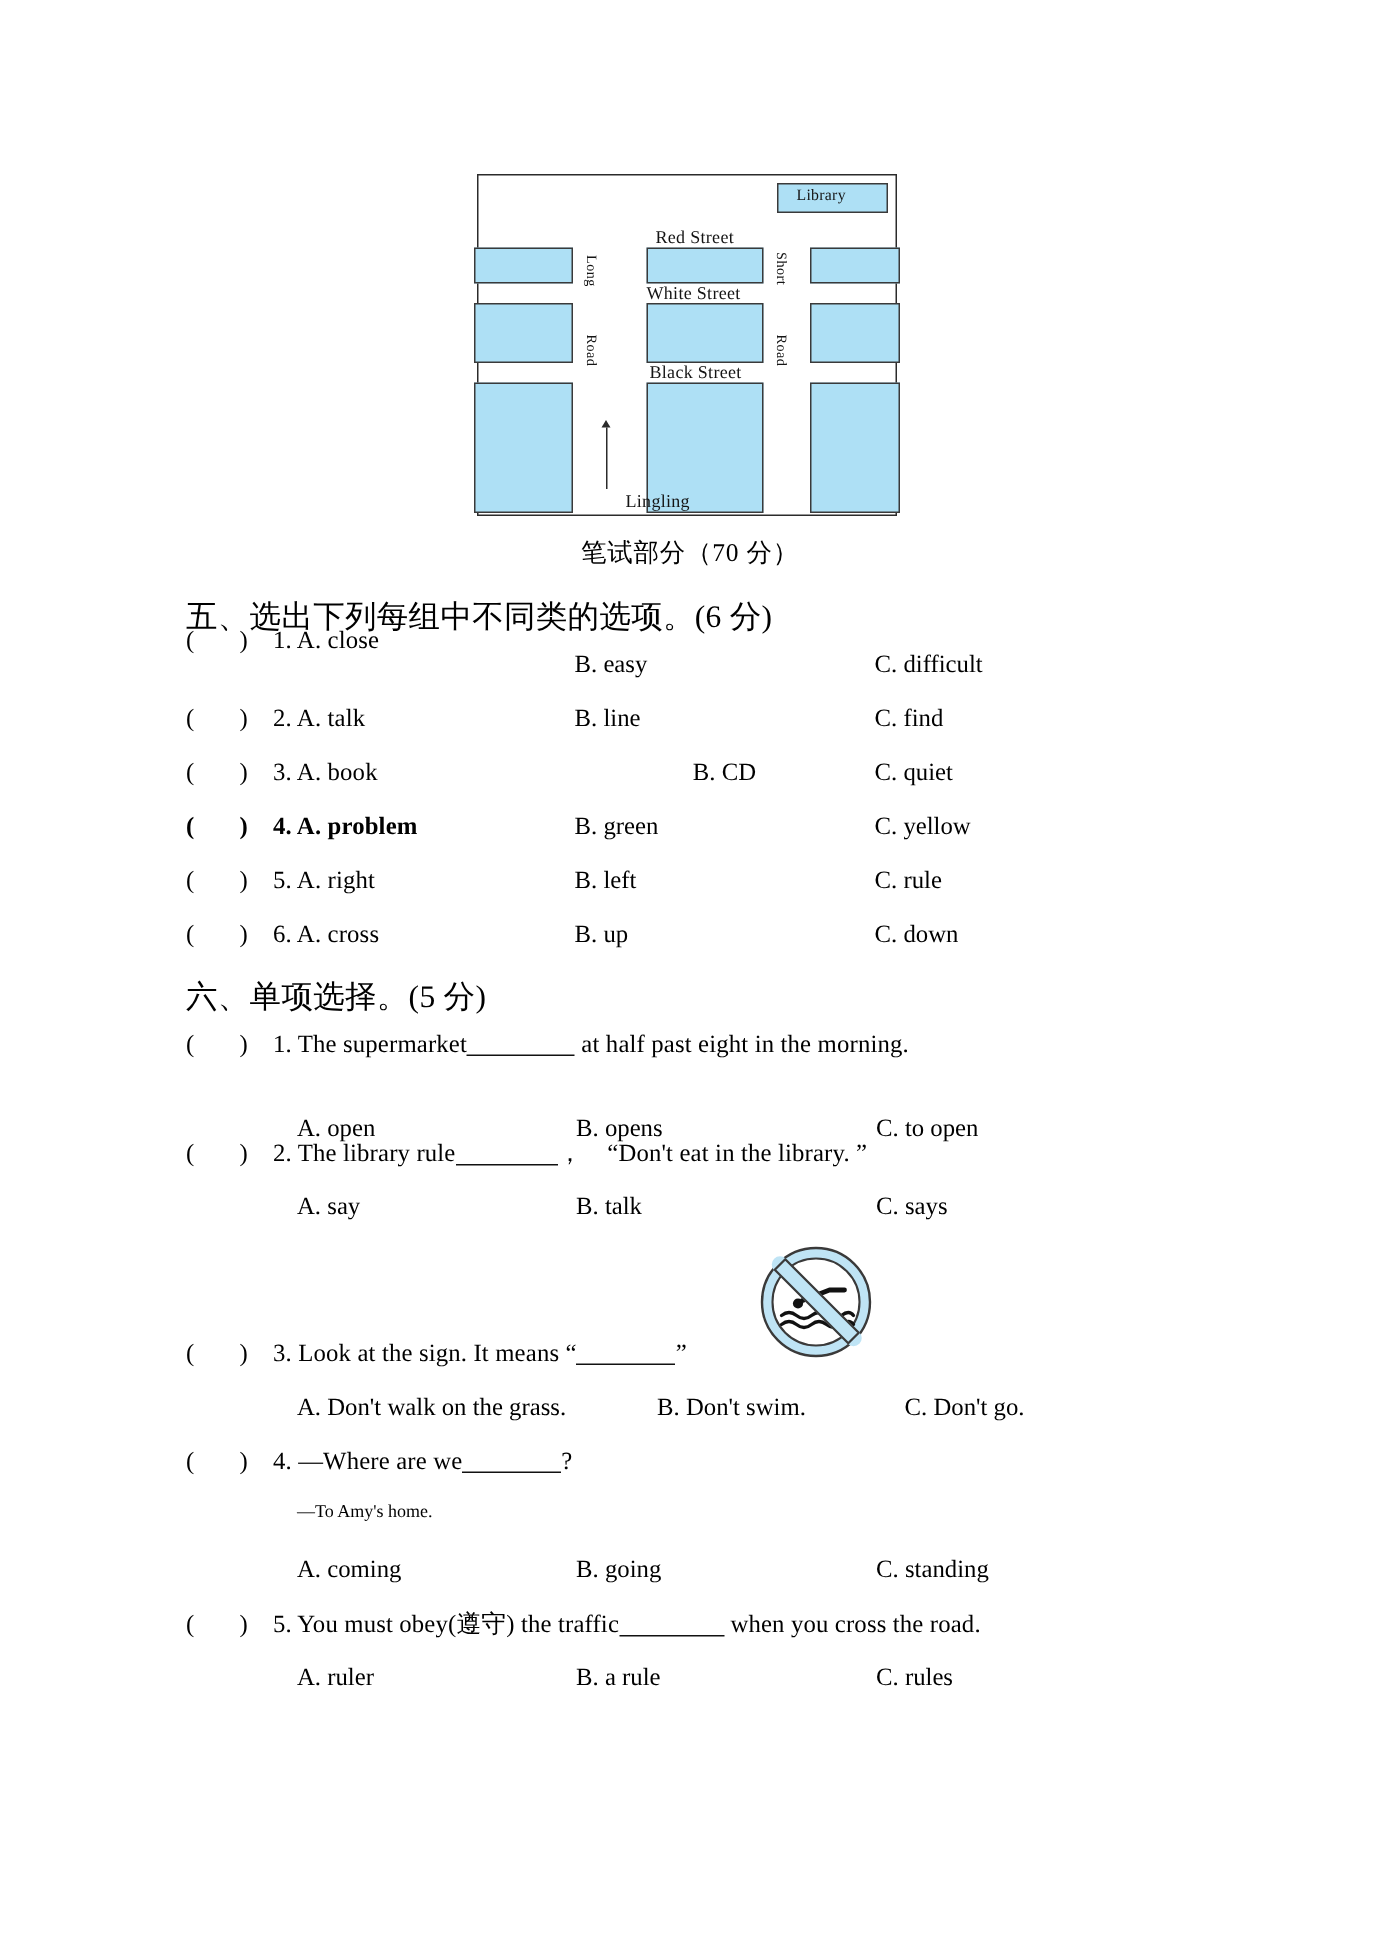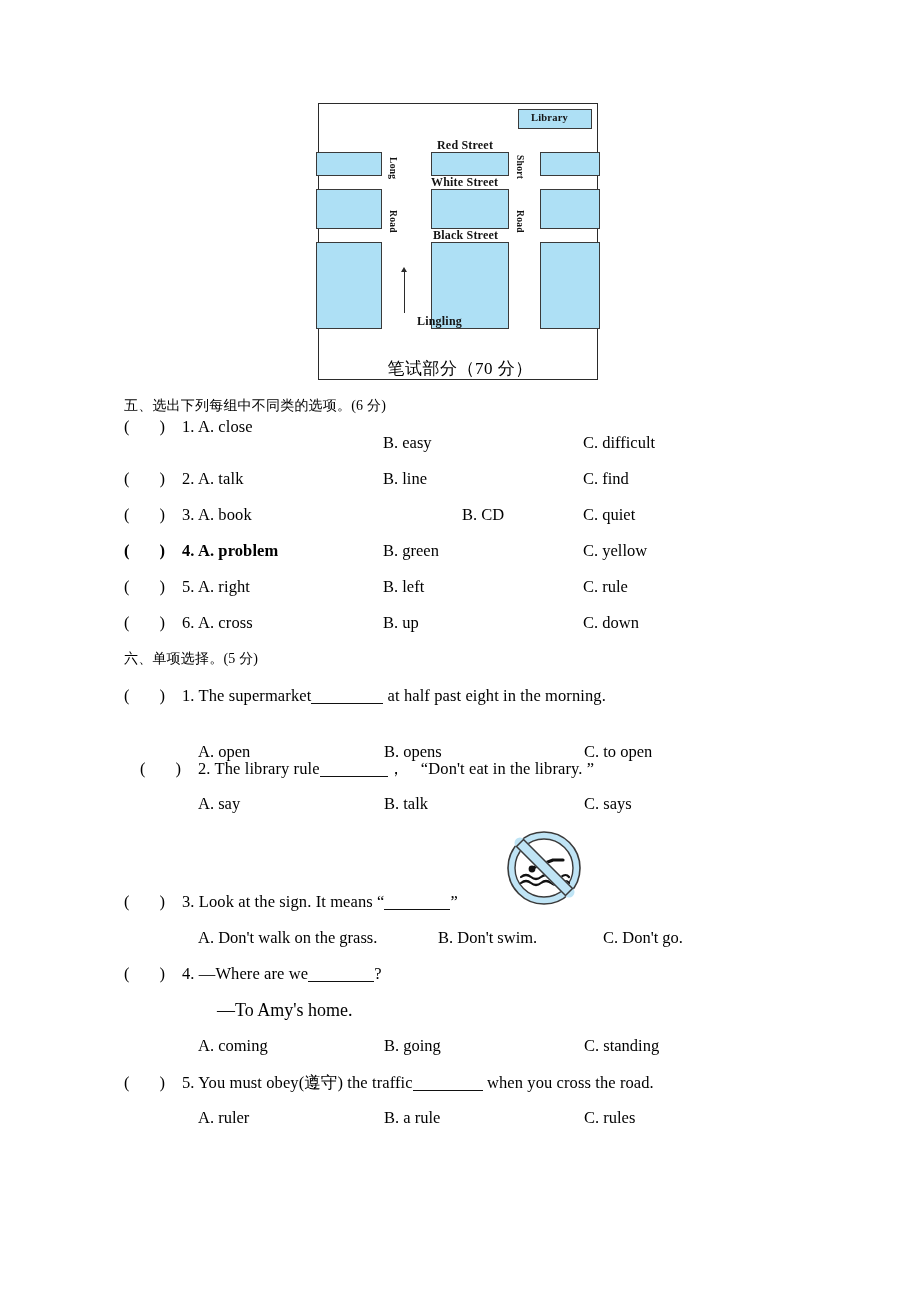--- a/index.html
+++ b/index.html
@@ -13,24 +13,23 @@
     position: relative;
     font-family: "Liberation Serif", "DejaVu Serif", serif;
     color: #000;
     overflow: hidden;
   }
 
   
   .map-wrap {
     position: absolute;
     left: 318px;
-    top: 103px;
+    top: 116px;
     width: 280px;
-    height: 277px;
-    font-weight: bold;
+    height: 228px;
   }
   .map-frame {
     position: absolute;
     inset: 0;
     border: 1.6px solid #2b2b2b;
     box-sizing: border-box;
     background: #fff;
   }
   .blk {
     position: absolute;
@@ -72,21 +71,21 @@
     position: absolute;
     left: 0; right: 0;
     top: 357px;
     text-align: center;
     font-size: 17px;
     letter-spacing: .5px;
   }
   .section-head {
     position: absolute;
     left: 124px;
-    font-size: 14px;
+    font-size: 21px;
     letter-spacing: .2px;
   }
   .qline {
     position: absolute;
     left: 124px;
     font-size: 16.5px;
     white-space: nowrap;
     letter-spacing: .1px;
   }
   .paren {
@@ -111,23 +110,22 @@
   .optrow.tight .ob { width: 165px; }
 
   .blank {
     display: inline-block;
     border-bottom: 1.3px solid #111;
     vertical-align: -3px;
   }
   .sub {
     position: absolute;
     left: 198px;
-    font-size: 18px;
-    white-space: nowrap;
-    margin-left: 19px;
+    font-size: 12px;
+    white-space: nowrap;
   }
 
   
   .sign {
     position: absolute;
     left: 503px;
     top: 827px;
     width: 82px;
     height: 82px;
   }
@@ -217,21 +215,21 @@
 
 <div class="section-head" style="top:650px;">六、单项选择。(5 分)</div>
 
 <div class="qline" style="top:686px;">
   <span class="paren"><span class="o">(</span><span>)</span></span><span>1.</span><span> </span><span>The supermarket</span><span class="blank" style="width:72px;"></span><span> </span><span>at half past eight in the morning.</span>
 </div>
 <div class="optrow" style="top:722px;margin-top:20px;">
   <span class="oa">A. open</span><span class="ob">B. opens</span><span class="oc">C. to open</span>
 </div>
 
-<div class="qline" style="top:758px;margin-left:16px;">
+<div class="qline" style="top:758px;">
   <span class="paren"><span class="o">(</span><span>)</span></span><span>2.</span><span> </span><span>The library rule</span><span class="blank" style="width:68px;"></span><span>，　“Don't eat in the library. ”</span>
 </div>
 <div class="optrow" style="top:794px;">
   <span class="oa">A. say</span><span class="ob">B. talk</span><span class="oc">C. says</span>
 </div>
 
 <div class="sign">
   <svg width="82" height="82" viewBox="0 0 82 82" xmlns="http://www.w3.org/2000/svg">
 
     <circle cx="41" cy="41" r="36" fill="#bfe4f5" stroke="#3a3a3a" stroke-width="1.6"></circle>

